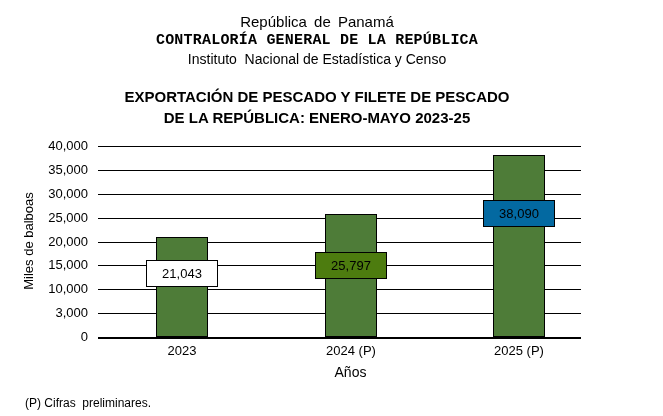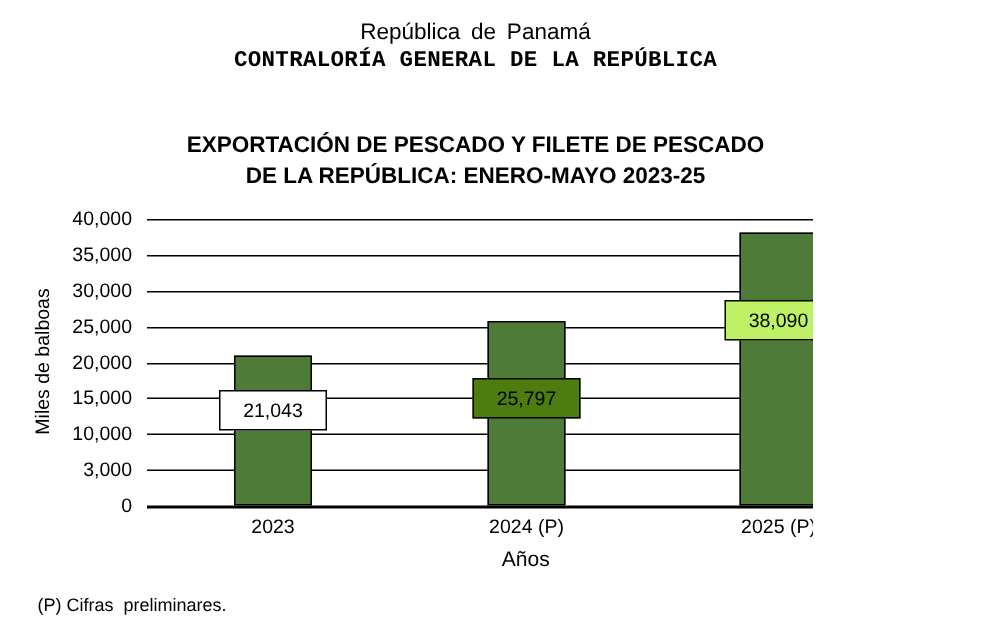--- a/index.html
+++ b/index.html
@@ -1,17 +1,17 @@
 <!DOCTYPE html>
 <html><head>
 <meta charset="utf-8">
 <style>
   html, body { margin:0; padding:0; background:#fff; }
   body { width:663px; height:416px; font-family:"Liberation Sans", sans-serif; color:#000; }
-  .canvas { position:relative; width:542px; height:416px; background:#fff; overflow:hidden; }
+  .canvas { position:relative; width:542px; height:416px; background:#fff; overflow:hidden;padding-left:39px; }
 
   .header { position:absolute; top:12px; left:0; width:634px; text-align:center; }
   .h-country { font-size:15px; line-height:19px; word-spacing:3px; }
   .h-org { font-size:15px; line-height:19px; font-weight:bold; letter-spacing:0.2px;font-family:Liberation Mono, monospace; }
   .h-inst { font-size:14px; line-height:19px; white-space:pre-wrap; }
 
   .chart-title { position:absolute; top:86px; left:0; width:634px; text-align:center;
                  font-weight:bold; font-size:15px; line-height:21px; }
 
   .y-axis-title { position:absolute; left:28px; top:241px;
@@ -36,20 +36,21 @@
   .footnote { position:absolute; left:25px; top:396px; font-size:12px; white-space:pre-wrap; }
 </style>
 </head>
 <body>
 
 <div class="canvas">
 
   <div class="header">
     <div class="h-country">República de Panamá</div>
     <div class="h-org">CONTRALORÍA GENERAL DE LA REPÚBLICA</div>
+    <div class="h-inst">Instituto  Nacional de Estadística y Censo</div>
   </div>
 
   <div class="chart-title">
     <div>EXPORTACIÓN DE PESCADO Y FILETE DE PESCADO</div>
     <div>DE LA REPÚBLICA: ENERO-MAYO 2023-25</div>
   </div>
 
   <div class="y-axis-title">Miles de balboas</div>
 
   <div id="yticks">
@@ -71,21 +72,21 @@
       <div class="gridline" style="top: 96px;"></div>
       <div class="gridline" style="top: 72px;"></div>
       <div class="gridline" style="top: 48px;"></div>
       <div class="gridline" style="top: 24px;"></div>
       <div class="gridline" style="top: 0px;"></div>
       <div class="bar" style="left: 58px; width: 52px; height: 100px; background: rgb(78, 124, 56); border-color: rgb(0, 0, 0);"></div>
       <div class="dlabel" style="left: 48px; top: 114px; width: 72px; height: 27px; background: rgb(255, 255, 255); border-color: rgb(0, 0, 0);">21,043</div>
       <div class="bar" style="left: 227px; width: 52px; height: 123px; background: rgb(78, 124, 56); border-color: rgb(0, 0, 0);"></div>
       <div class="dlabel" style="left: 217px; top: 106px; width: 72px; height: 27px; background: #4d7c0f; border-color: rgb(0, 0, 0);">25,797</div>
       <div class="bar" style="left: 395px; width: 52px; height: 182px; background: rgb(78, 124, 56); border-color: rgb(0, 0, 0);"></div>
-      <div class="dlabel" style="left: 385px; top: 54px; width: 72px; height: 27px; background: #bef264; border-color: rgb(0, 0, 0);">38,090</div>
+      <div class="dlabel" style="left: 385px; top: 54px; width: 72px; height: 27px; background: #0369a1; border-color: rgb(0, 0, 0);">38,090</div>
     </div>
 
   <div id="xcats">
       <div class="xcat" style="left: 29px;">2023</div>
       <div class="xcat" style="left: 198px;">2024 (P)</div>
       <div class="xcat" style="left: 366px;">2025 (P)</div>
     </div>
 
   <div class="x-axis-title">Años</div>
 

